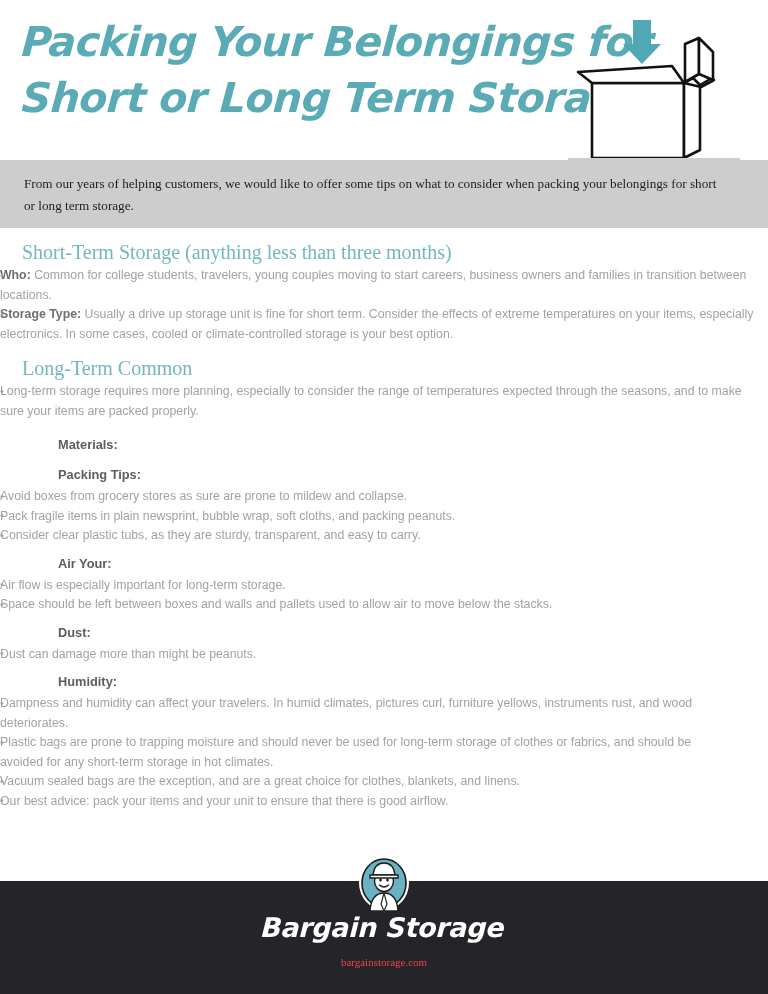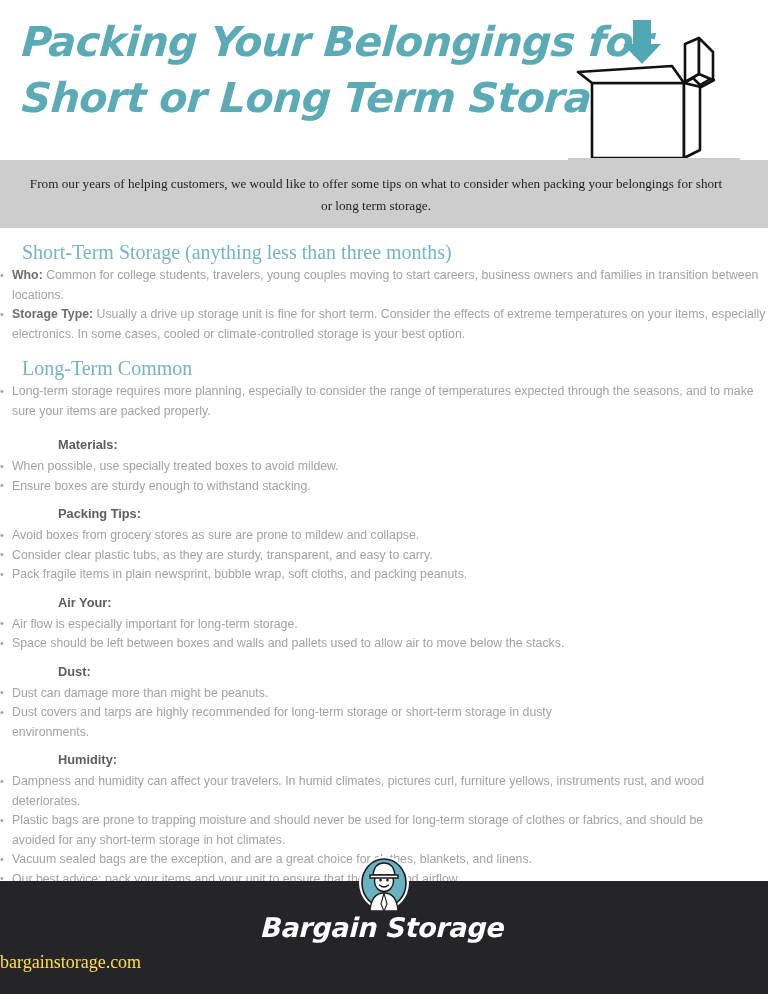--- a/index.html
+++ b/index.html
@@ -65,21 +65,20 @@
     background: #cdcdcd;
     box-sizing: border-box;
   }
   .intro-text {
     font-family: "Liberation Serif", "DejaVu Serif", serif;
     font-size: 13.2px;
     line-height: 22px;
     color: #1e1e1e;
     padding: 13px 40px 0 24px;
     margin: 0;
-    text-align: center;
   }
 
   
   .content {
     position: absolute;
     left: 0;
     top: 228px;
     width: 768px;
   }
 
@@ -98,21 +97,20 @@
     margin: 0;
     padding: 0;
   }
 
   li.bullet {
     position: relative;
     font-family: "Liberation Sans", sans-serif;
     font-size: 12.3px;
     line-height: 19.5px;
     color: #a2a2a2;
-    padding-left: 12px;
     margin: 0 0 0 0;
   }
   li.bullet::before {
     content: "\2022";
     position: absolute;
     left: 0;
     top: -0.5px;
     font-size: 11px;
     color: #a2a2a2;
   }
@@ -162,24 +160,24 @@
     line-height: 30px;
     letter-spacing: -0.3px;
     color: #ffffff;
     text-align: center;
     margin: 0;
     padding-top: 32px;
     transform: skewX(-3deg);
   }
   .brand-url {
     font-family: "Liberation Serif", "DejaVu Serif", serif;
-    font-size: 18px;
+    font-size: 11px;
     line-height: 18px;
-    color: #fde047;
-    text-align: left;
+    color: #ef4444;
+    text-align: center;
     margin: 0;
     padding-top: 10px;
   }
 </style>
 </head>
 <body>
 
 <div class="page">
 
   <div class="header">
@@ -233,42 +231,37 @@
     <h2 class="section-heading">Long-Term Common</h2>
     <ul>
       <li class="bullet lvl1">
         <span>Long-term storage requires more planning, especially to consider the range of temperatures expected through the seasons, and to make sure your items are packed properly.</span>
       </li>
     </ul>
 
     <div class="gap-sm"></div>
 
     <h3 class="sub-heading">Materials:</h3>
-    <ul>
-      <li class="bullet lvl2">When possible, use specially treated boxes to avoid mildew.</li>
-      <li class="bullet lvl2">Ensure boxes are sturdy enough to withstand stacking.</li>
-    </ul>
 
     <h3 class="sub-heading">Packing Tips:</h3>
     <ul>
       <li class="bullet lvl2">Avoid boxes from grocery stores as sure are prone to mildew and collapse.</li>
+      <li class="bullet lvl2">Pack fragile items in plain newsprint, bubble wrap, soft cloths, and packing peanuts.</li>
       <li class="bullet lvl2">Consider clear plastic tubs, as they are sturdy, transparent, and easy to carry.</li>
-      <li class="bullet lvl2">Pack fragile items in plain newsprint, bubble wrap, soft cloths, and packing peanuts.</li>
     </ul>
 
     <h3 class="sub-heading">Air Your:</h3>
     <ul>
       <li class="bullet lvl2">Air flow is especially important for long-term storage.</li>
       <li class="bullet lvl2">Space should be left between boxes and walls and pallets used to allow air to move below the stacks.</li>
     </ul>
 
     <h3 class="sub-heading">Dust:</h3>
     <ul>
       <li class="bullet lvl2">Dust can damage more than might be peanuts.</li>
-      <li class="bullet lvl2" style="margin-right:160px;">Dust covers and tarps are highly recommended for long-term storage or short-term storage in dusty environments.</li>
     </ul>
 
     <h3 class="sub-heading">Humidity:</h3>
     <ul>
       <li class="bullet lvl2" style="margin-right:62px;">Dampness and humidity can affect your travelers. In humid climates, pictures curl, furniture yellows, instruments rust, and wood deteriorates.</li>
       <li class="bullet lvl2" style="margin-right:34px;">Plastic bags are prone to trapping moisture and should never be used for long-term storage of clothes or fabrics, and should be avoided for any short-term storage in hot climates.</li>
       <li class="bullet lvl2">Vacuum sealed bags are the exception, and are a great choice for clothes, blankets, and linens.</li>
       <li class="bullet lvl2">Our best advice: pack your items and your unit to ensure that there is good airflow.</li>
     </ul>
 

